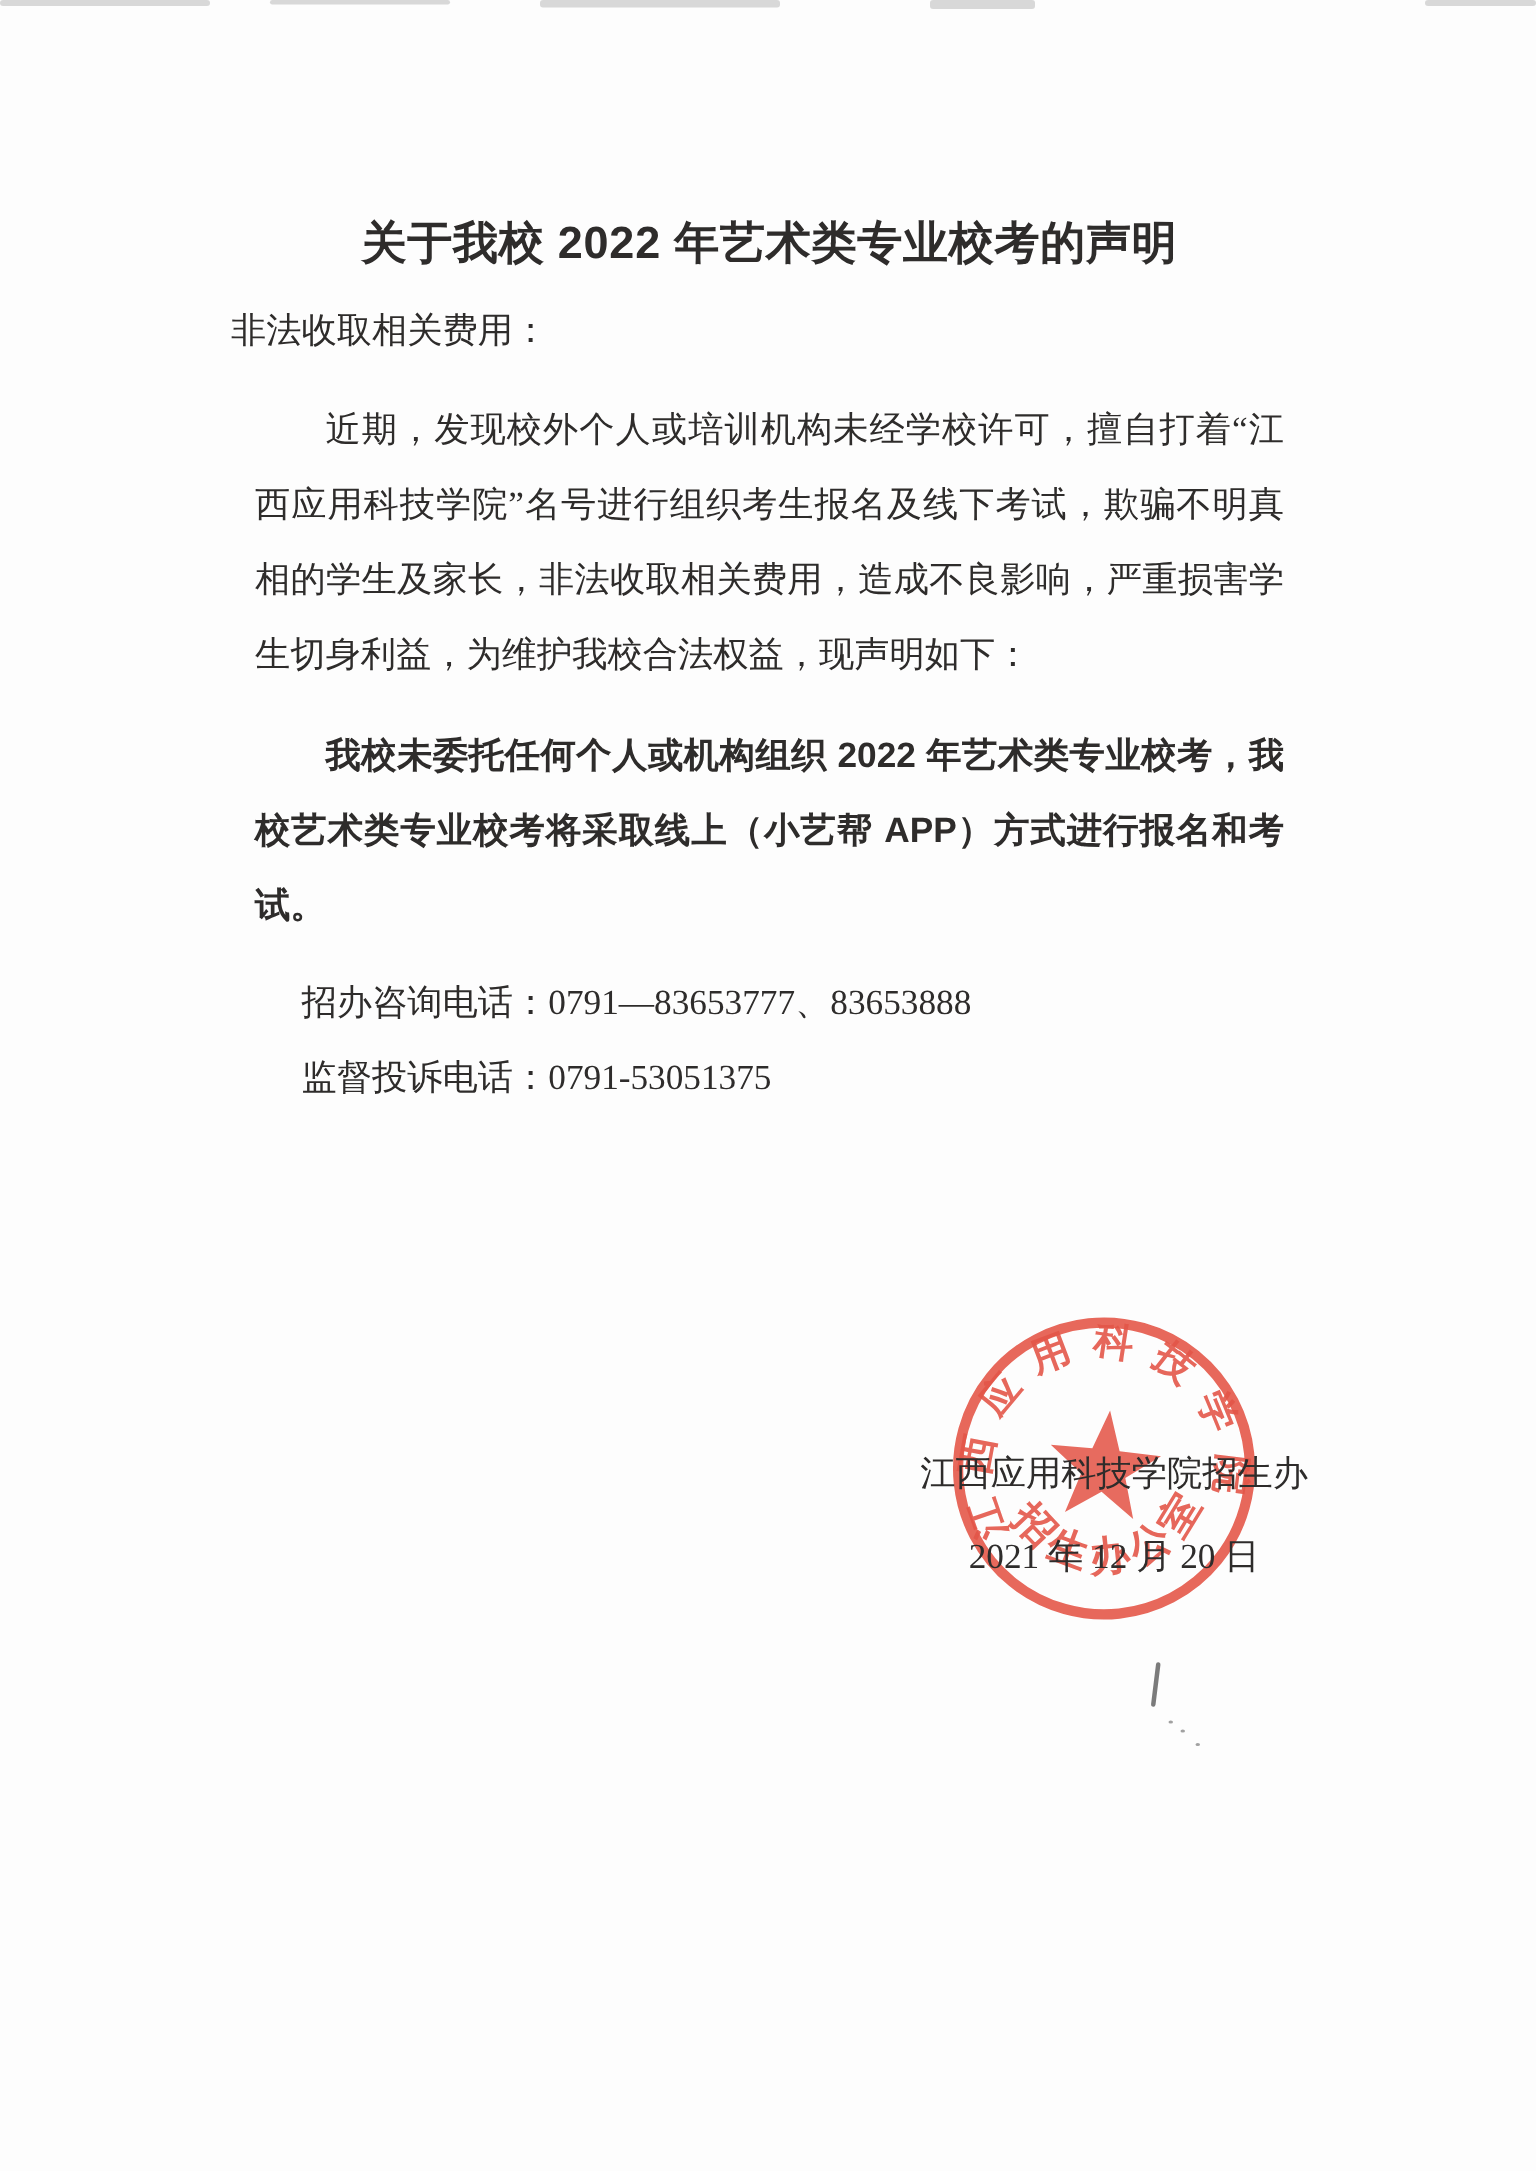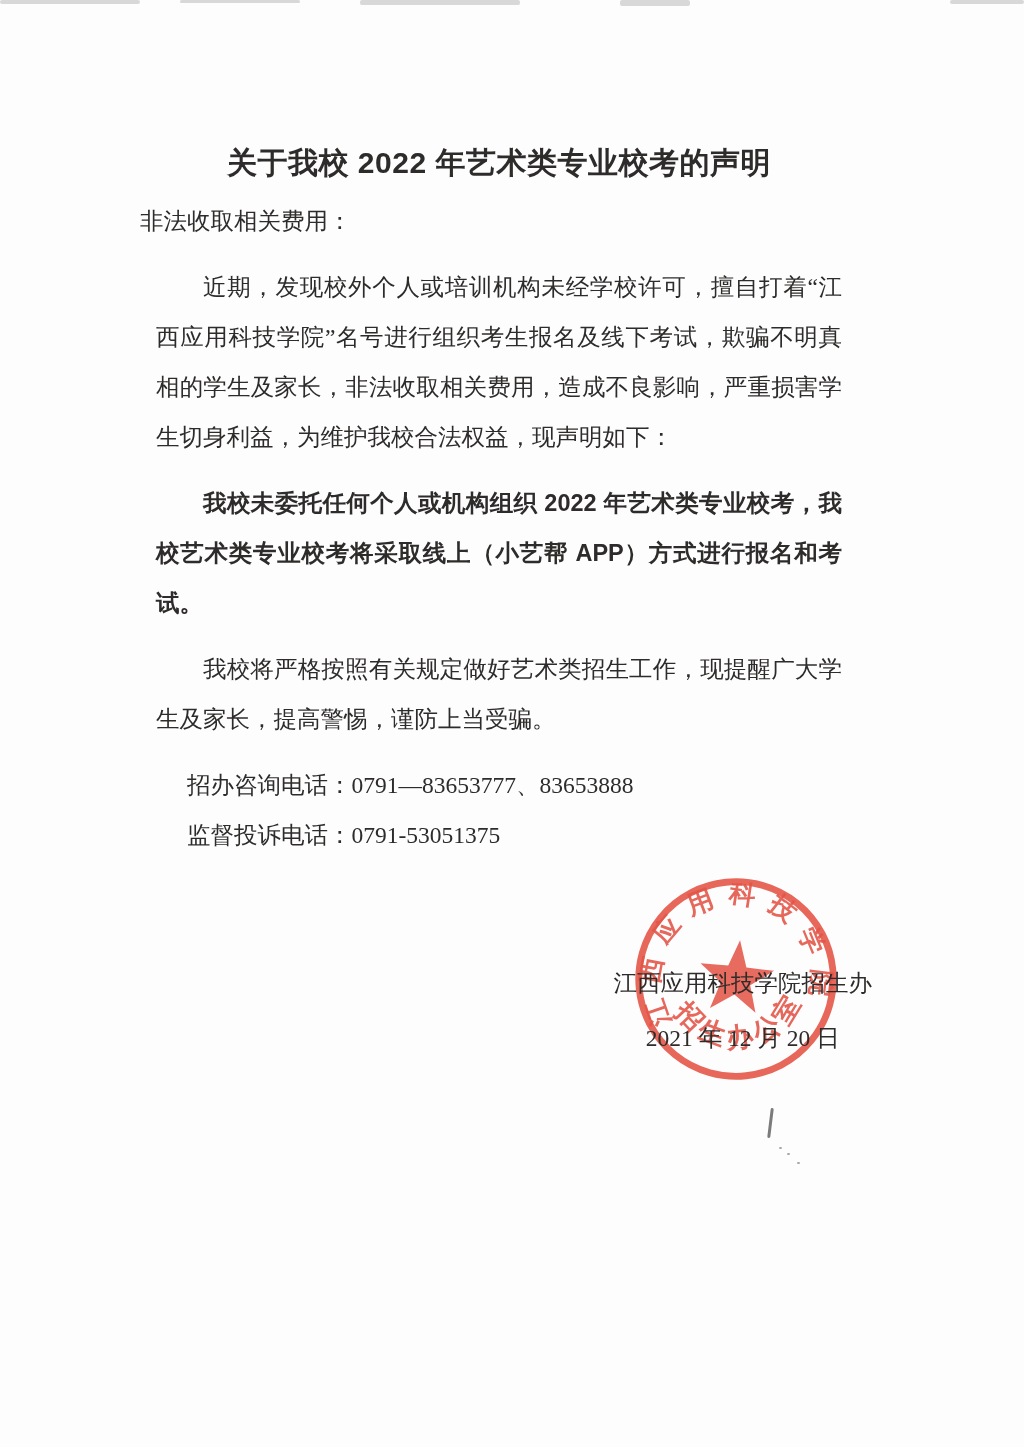--- a/index.html
+++ b/index.html
@@ -5,21 +5,21 @@
   html,body{margin:0;padding:0;}
   .page{
     position:relative;
     width:1024px;height:1447px;
     background:#fdfdfd;
     color:#2e2c2b;
     font-family:"Liberation Serif","DejaVu Serif",serif;
     overflow:hidden;
   }
   .content{
-    position:absolute;left:140px;top:140px;width:718px;
+    position:absolute;left:154px;top:140px;width:718px;
   }
   .doc-title{
     text-align:center;
     font-family:"Liberation Sans","DejaVu Sans",sans-serif;
     font-weight:700;
     font-size:30px;
     line-height:46px;
     letter-spacing:0.5px;
     margin-bottom:10px;
   }
@@ -73,21 +73,20 @@
 
   <div class="content">
     <div class="doc-title">关于我校 2022 年艺术类专业校考的声明</div>
 
     <div class="greeting">非法收取相关费用：</div>
 
     <p class="para">近期，发现校外个人或培训机构未经学校许可，擅自打着“江西应用科技学院”名号进行组织考生报名及线下考试，欺骗不明真相的学生及家长，非法收取相关费用，造成不良影响，严重损害学生切身利益，为维护我校合法权益，现声明如下：</p>
 
     <p class="para bold">我校未委托任何个人或机构组织 2022 年艺术类专业校考，我校艺术类专业校考将采取线上（小艺帮 APP）方式进行报名和考试。</p>
 
-    <p class="para">我校将严格按照有关规定做好艺术类招生工作，现提醒广大学生及家长，提高警惕，谨防上当受骗。</p>
 
 
     <div class="contacts">
       <div class="contact-line">
         <span>招办咨询电话：</span><span>0791—83653777、83653888</span>
       </div>
       <div class="contact-line">
         <span>监督投诉电话：</span><span>0791-53051375</span>
       </div>
     </div>

